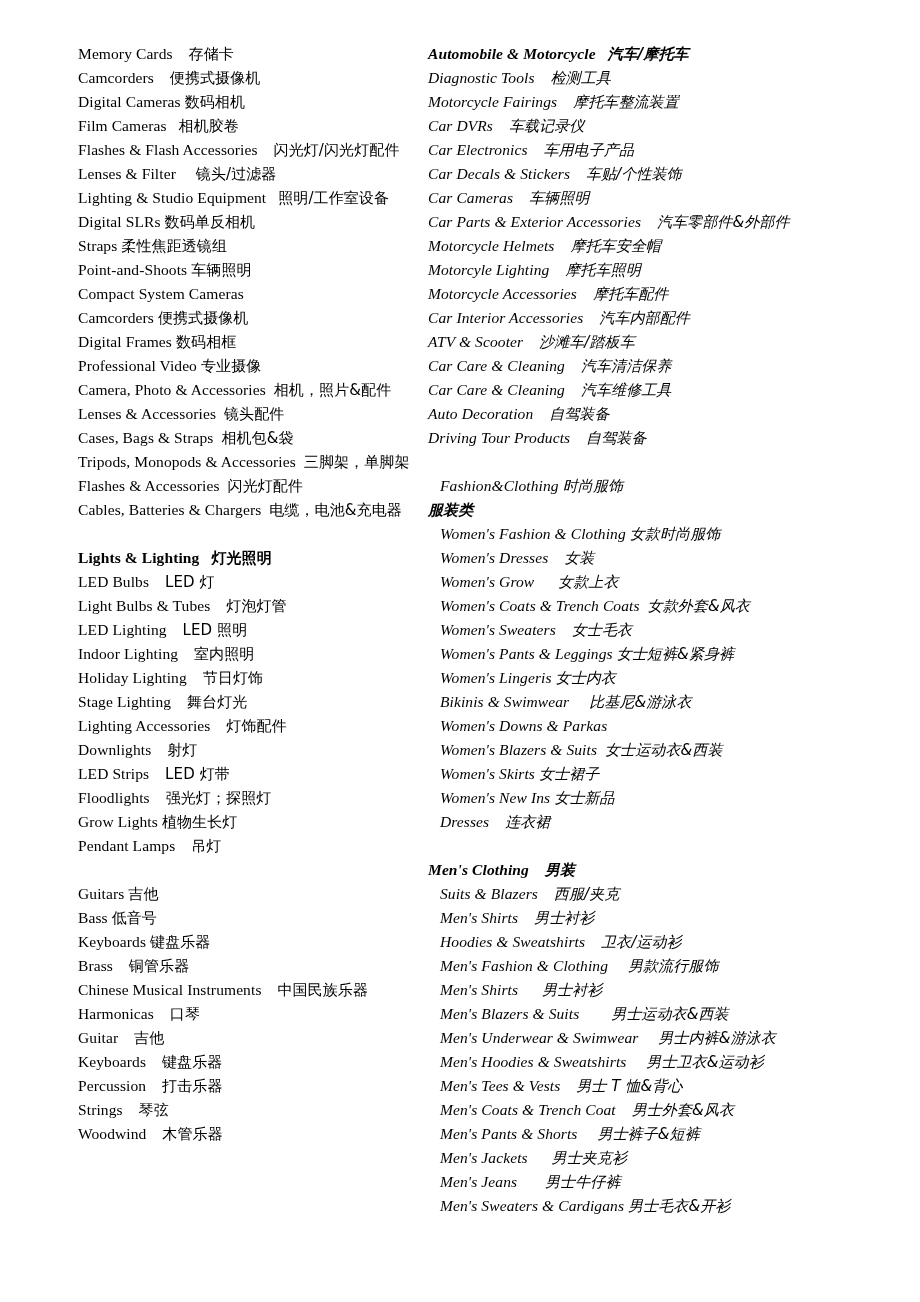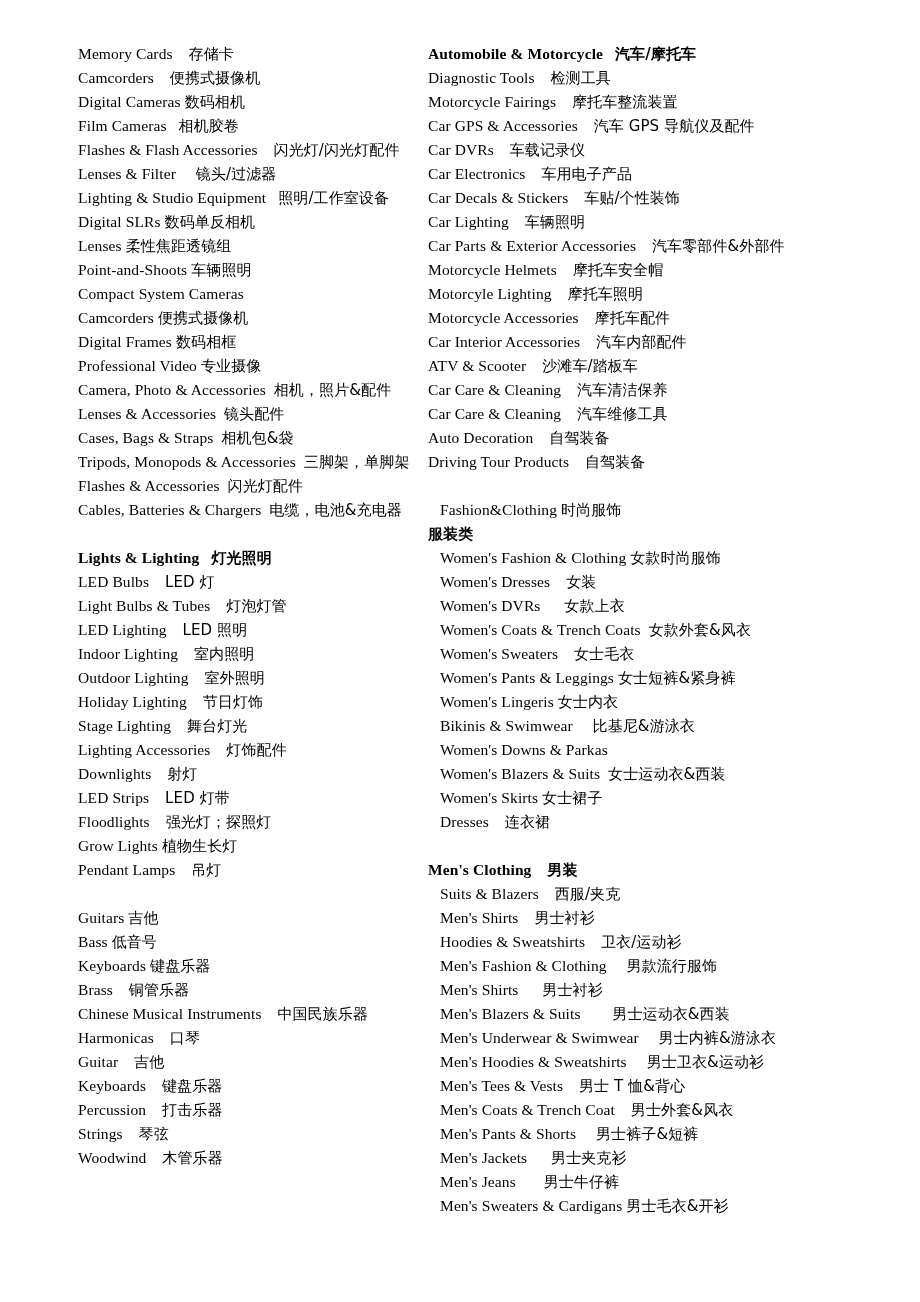--- a/index.html
+++ b/index.html
@@ -33,20 +33,21 @@
   .col {
     box-sizing: border-box;
   }
   .col-left {
     width: 420px;
     padding-left: 78px;
   }
   .col-right {
     width: 500px;
     padding-left: 8px;
+    font-style: italic;
   }
   .entry {
     font-size: 15.5px;
     line-height: 24px;
     white-space: pre;
     letter-spacing: 0.1px;
   }
   .entry.header {
     font-weight: bold;
   }
@@ -73,41 +74,40 @@
     <div class="col col-left">
         <div>
           <div class="entry"><span>Memory Cards</span><span>    </span><span class="cn">存储卡</span></div>
           <div class="entry"><span>Camcorders</span><span>    </span><span class="cn">便携式摄像机</span></div>
           <div class="entry"><span>Digital Cameras</span><span> </span><span class="cn">数码相机</span></div>
           <div class="entry"><span>Film Cameras</span><span>   </span><span class="cn">相机胶卷</span></div>
           <div class="entry"><span>Flashes &amp; Flash Accessories</span><span>    </span><span class="cn">闪光灯/闪光灯配件</span></div>
           <div class="entry"><span>Lenses &amp; Filter</span><span>     </span><span class="cn">镜头/过滤器</span></div>
           <div class="entry"><span>Lighting &amp; Studio Equipment</span><span>   </span><span class="cn">照明/工作室设备</span></div>
           <div class="entry"><span>Digital SLRs</span><span> </span><span class="cn">数码单反相机</span></div>
-          <div class="entry"><span>Lenses</span><span> </span><span class="cn">柔性焦距透镜组</span></div>
+          <div class="entry"><span>Straps</span><span> </span><span class="cn">柔性焦距透镜组</span></div>
           <div class="entry"><span>Point-and-Shoots</span><span> </span><span class="cn">车辆照明</span></div>
           <div class="entry"><span>Compact System Cameras</span><span></span><span class="cn"></span></div>
           <div class="entry"><span>Camcorders</span><span> </span><span class="cn">便携式摄像机</span></div>
           <div class="entry"><span>Digital Frames</span><span> </span><span class="cn">数码相框</span></div>
           <div class="entry"><span>Professional Video</span><span> </span><span class="cn">专业摄像</span></div>
           <div class="entry"><span>Camera, Photo &amp; Accessories</span><span>  </span><span class="cn">相机，照片&amp;配件</span></div>
           <div class="entry"><span>Lenses &amp; Accessories</span><span>  </span><span class="cn">镜头配件</span></div>
           <div class="entry"><span>Cases, Bags &amp; Straps</span><span>  </span><span class="cn">相机包&amp;袋</span></div>
           <div class="entry"><span>Tripods, Monopods &amp; Accessories</span><span>  </span><span class="cn">三脚架，单脚架</span></div>
           <div class="entry"><span>Flashes &amp; Accessories</span><span>  </span><span class="cn">闪光灯配件</span></div>
           <div class="entry"><span>Cables, Batteries &amp; Chargers</span><span>  </span><span class="cn">电缆，电池&amp;充电器</span></div>
         </div>
         <div class="spacer">&nbsp;</div>
         <div>
           <div class="entry header"><span>Lights &amp; Lighting</span><span>   </span><span class="cn">灯光照明</span></div>
           <div class="entry"><span>LED Bulbs</span><span>    </span><span class="cn">LED 灯</span></div>
           <div class="entry"><span>Light Bulbs &amp; Tubes</span><span>    </span><span class="cn">灯泡灯管</span></div>
           <div class="entry"><span>LED Lighting</span><span>    </span><span class="cn">LED 照明</span></div>
           <div class="entry"><span>Indoor Lighting</span><span>    </span><span class="cn">室内照明</span></div>
-          <div class="entry"><span>Outdoor Lighting</span><span>    </span><span class="cn">室外照明</span></div>
           <div class="entry"><span>Holiday Lighting</span><span>    </span><span class="cn">节日灯饰</span></div>
           <div class="entry"><span>Stage Lighting</span><span>    </span><span class="cn">舞台灯光</span></div>
           <div class="entry"><span>Lighting Accessories</span><span>    </span><span class="cn">灯饰配件</span></div>
           <div class="entry"><span>Downlights</span><span>    </span><span class="cn">射灯</span></div>
           <div class="entry"><span>LED Strips</span><span>    </span><span class="cn">LED 灯带</span></div>
           <div class="entry"><span>Floodlights</span><span>    </span><span class="cn">强光灯；探照灯</span></div>
           <div class="entry"><span>Grow Lights</span><span> </span><span class="cn">植物生长灯</span></div>
           <div class="entry"><span>Pendant Lamps</span><span>    </span><span class="cn">吊灯</span></div>
         </div>
         <div class="spacer">&nbsp;</div>
@@ -123,51 +123,51 @@
           <div class="entry"><span>Percussion</span><span>    </span><span class="cn">打击乐器</span></div>
           <div class="entry"><span>Strings</span><span>    </span><span class="cn">琴弦</span></div>
           <div class="entry"><span>Woodwind</span><span>    </span><span class="cn">木管乐器</span></div>
         </div>
       </div>
     <div class="col col-right">
         <div>
           <div class="entry header"><span>Automobile &amp; Motorcycle</span><span>   </span><span class="cn">汽车/摩托车</span></div>
           <div class="entry"><span>Diagnostic Tools</span><span>    </span><span class="cn">检测工具</span></div>
           <div class="entry"><span>Motorcycle Fairings</span><span>    </span><span class="cn">摩托车整流装置</span></div>
-          <div class="entry"><span>Car GPS &amp; Accessories</span><span>    </span><span class="cn">汽车 GPS 导航仪及配件</span></div>
           <div class="entry"><span>Car DVRs</span><span>    </span><span class="cn">车载记录仪</span></div>
           <div class="entry"><span>Car Electronics</span><span>    </span><span class="cn">车用电子产品</span></div>
           <div class="entry"><span>Car Decals &amp; Stickers</span><span>    </span><span class="cn">车贴/个性装饰</span></div>
-          <div class="entry"><span>Car Lighting</span><span>    </span><span class="cn">车辆照明</span></div>
+          <div class="entry"><span>Car Cameras</span><span>    </span><span class="cn">车辆照明</span></div>
           <div class="entry"><span>Car Parts &amp; Exterior Accessories</span><span>    </span><span class="cn">汽车零部件&amp;外部件</span></div>
           <div class="entry"><span>Motorcycle Helmets</span><span>    </span><span class="cn">摩托车安全帽</span></div>
           <div class="entry"><span>Motorcyle Lighting</span><span>    </span><span class="cn">摩托车照明</span></div>
           <div class="entry"><span>Motorcycle Accessories</span><span>    </span><span class="cn">摩托车配件</span></div>
           <div class="entry"><span>Car Interior Accessories</span><span>    </span><span class="cn">汽车内部配件</span></div>
           <div class="entry"><span>ATV &amp; Scooter</span><span>    </span><span class="cn">沙滩车/踏板车</span></div>
           <div class="entry"><span>Car Care &amp; Cleaning</span><span>    </span><span class="cn">汽车清洁保养</span></div>
           <div class="entry"><span>Car Care &amp; Cleaning</span><span>    </span><span class="cn">汽车维修工具</span></div>
           <div class="entry"><span>Auto Decoration</span><span>    </span><span class="cn">自驾装备</span></div>
           <div class="entry"><span>Driving Tour Products</span><span>    </span><span class="cn">自驾装备</span></div>
         </div>
         <div class="spacer">&nbsp;</div>
         <div>
           <div class="entry indent"><span>Fashion&amp;Clothing</span><span> </span><span class="cn">时尚服饰</span></div>
           <div class="entry header"><span></span><span></span><span class="cn">服装类</span></div>
           <div class="entry indent"><span>Women's Fashion &amp; Clothing</span><span> </span><span class="cn">女款时尚服饰</span></div>
           <div class="entry indent"><span>Women's Dresses</span><span>    </span><span class="cn">女装</span></div>
-          <div class="entry indent"><span>Women's DVRs</span><span>      </span><span class="cn">女款上衣</span></div>
+          <div class="entry indent"><span>Women's Grow</span><span>      </span><span class="cn">女款上衣</span></div>
           <div class="entry indent"><span>Women's Coats &amp; Trench Coats</span><span>  </span><span class="cn">女款外套&amp;风衣</span></div>
           <div class="entry indent"><span>Women's Sweaters</span><span>    </span><span class="cn">女士毛衣</span></div>
           <div class="entry indent"><span>Women's Pants &amp; Leggings</span><span> </span><span class="cn">女士短裤&amp;紧身裤</span></div>
           <div class="entry indent"><span>Women's Lingeris</span><span> </span><span class="cn">女士内衣</span></div>
           <div class="entry indent"><span>Bikinis &amp; Swimwear</span><span>     </span><span class="cn">比基尼&amp;游泳衣</span></div>
           <div class="entry indent"><span>Women's Downs &amp; Parkas</span><span></span><span class="cn"></span></div>
           <div class="entry indent"><span>Women's Blazers &amp; Suits</span><span>  </span><span class="cn">女士运动衣&amp;西装</span></div>
           <div class="entry indent"><span>Women's Skirts</span><span> </span><span class="cn">女士裙子</span></div>
+          <div class="entry indent"><span>Women's New Ins</span><span> </span><span class="cn">女士新品</span></div>
           <div class="entry indent"><span>Dresses</span><span>    </span><span class="cn">连衣裙</span></div>
         </div>
         <div class="spacer">&nbsp;</div>
         <div>
           <div class="entry header"><span>Men's Clothing</span><span>    </span><span class="cn">男装</span></div>
           <div class="entry indent"><span>Suits &amp; Blazers</span><span>    </span><span class="cn">西服/夹克</span></div>
           <div class="entry indent"><span>Men's Shirts</span><span>    </span><span class="cn">男士衬衫</span></div>
           <div class="entry indent"><span>Hoodies &amp; Sweatshirts</span><span>    </span><span class="cn">卫衣/运动衫</span></div>
           <div class="entry indent"><span>Men's Fashion &amp; Clothing</span><span>     </span><span class="cn">男款流行服饰</span></div>
           <div class="entry indent"><span>Men's Shirts</span><span>      </span><span class="cn">男士衬衫</span></div>

